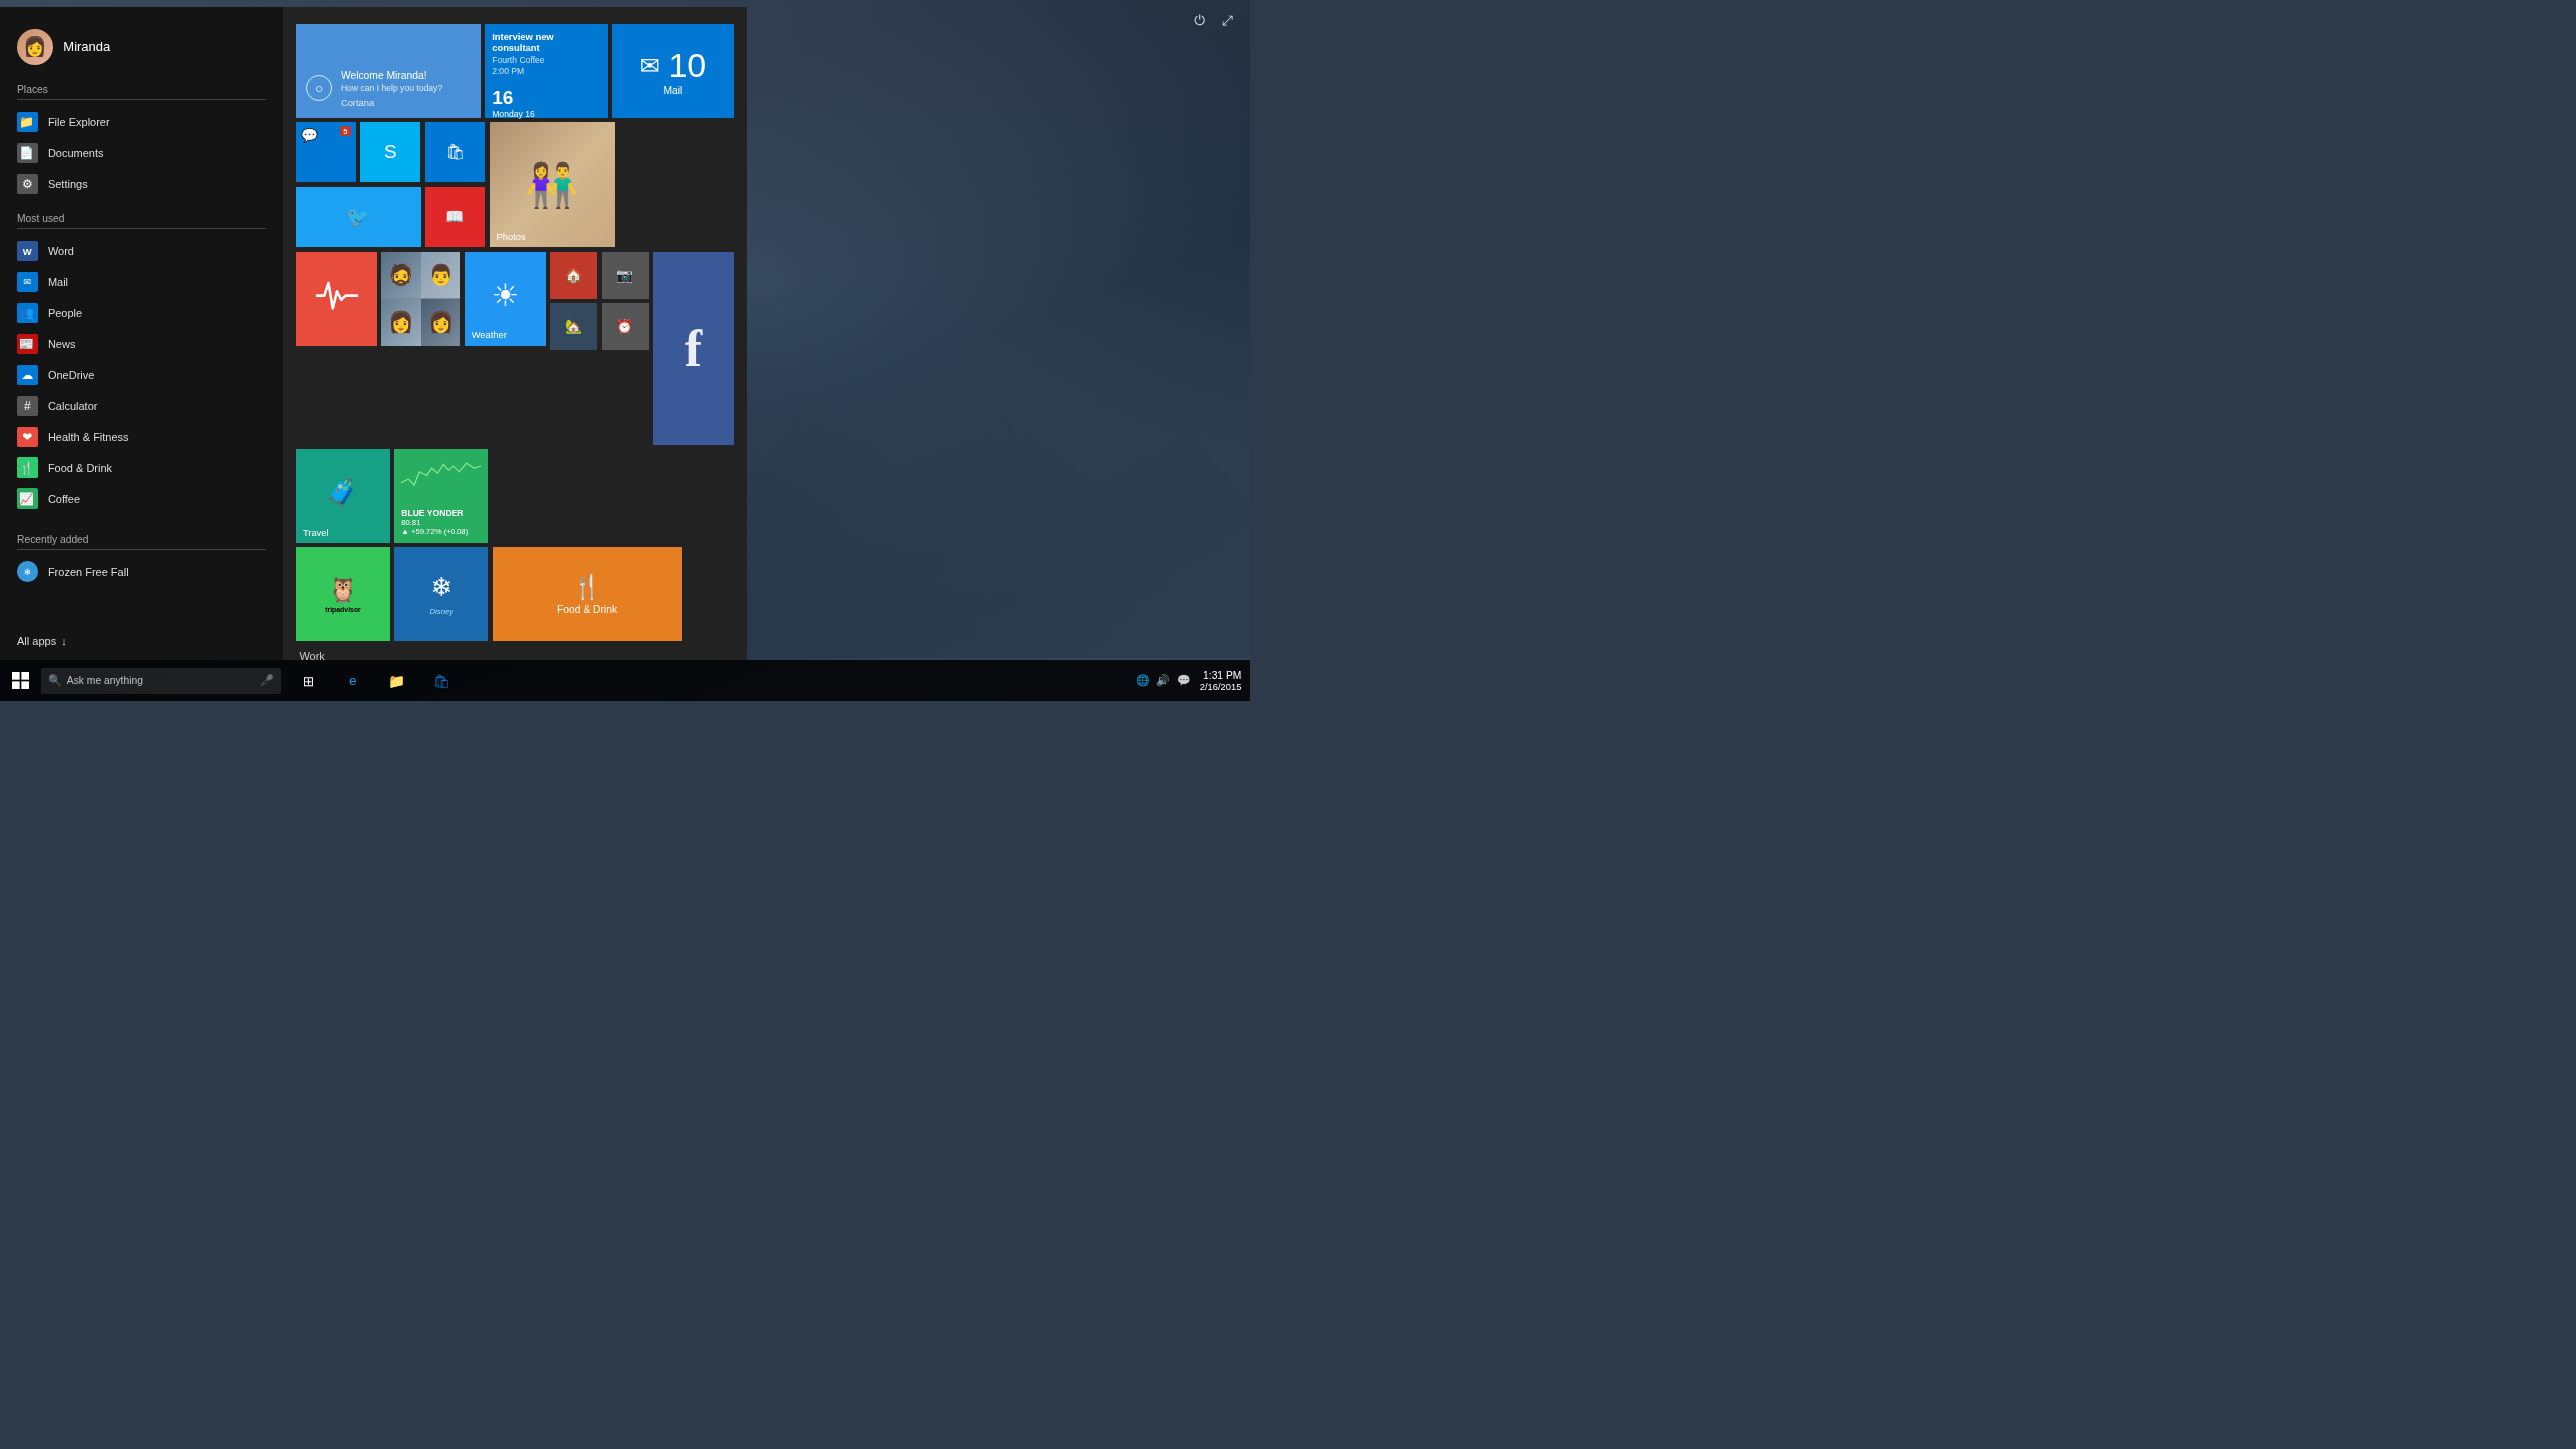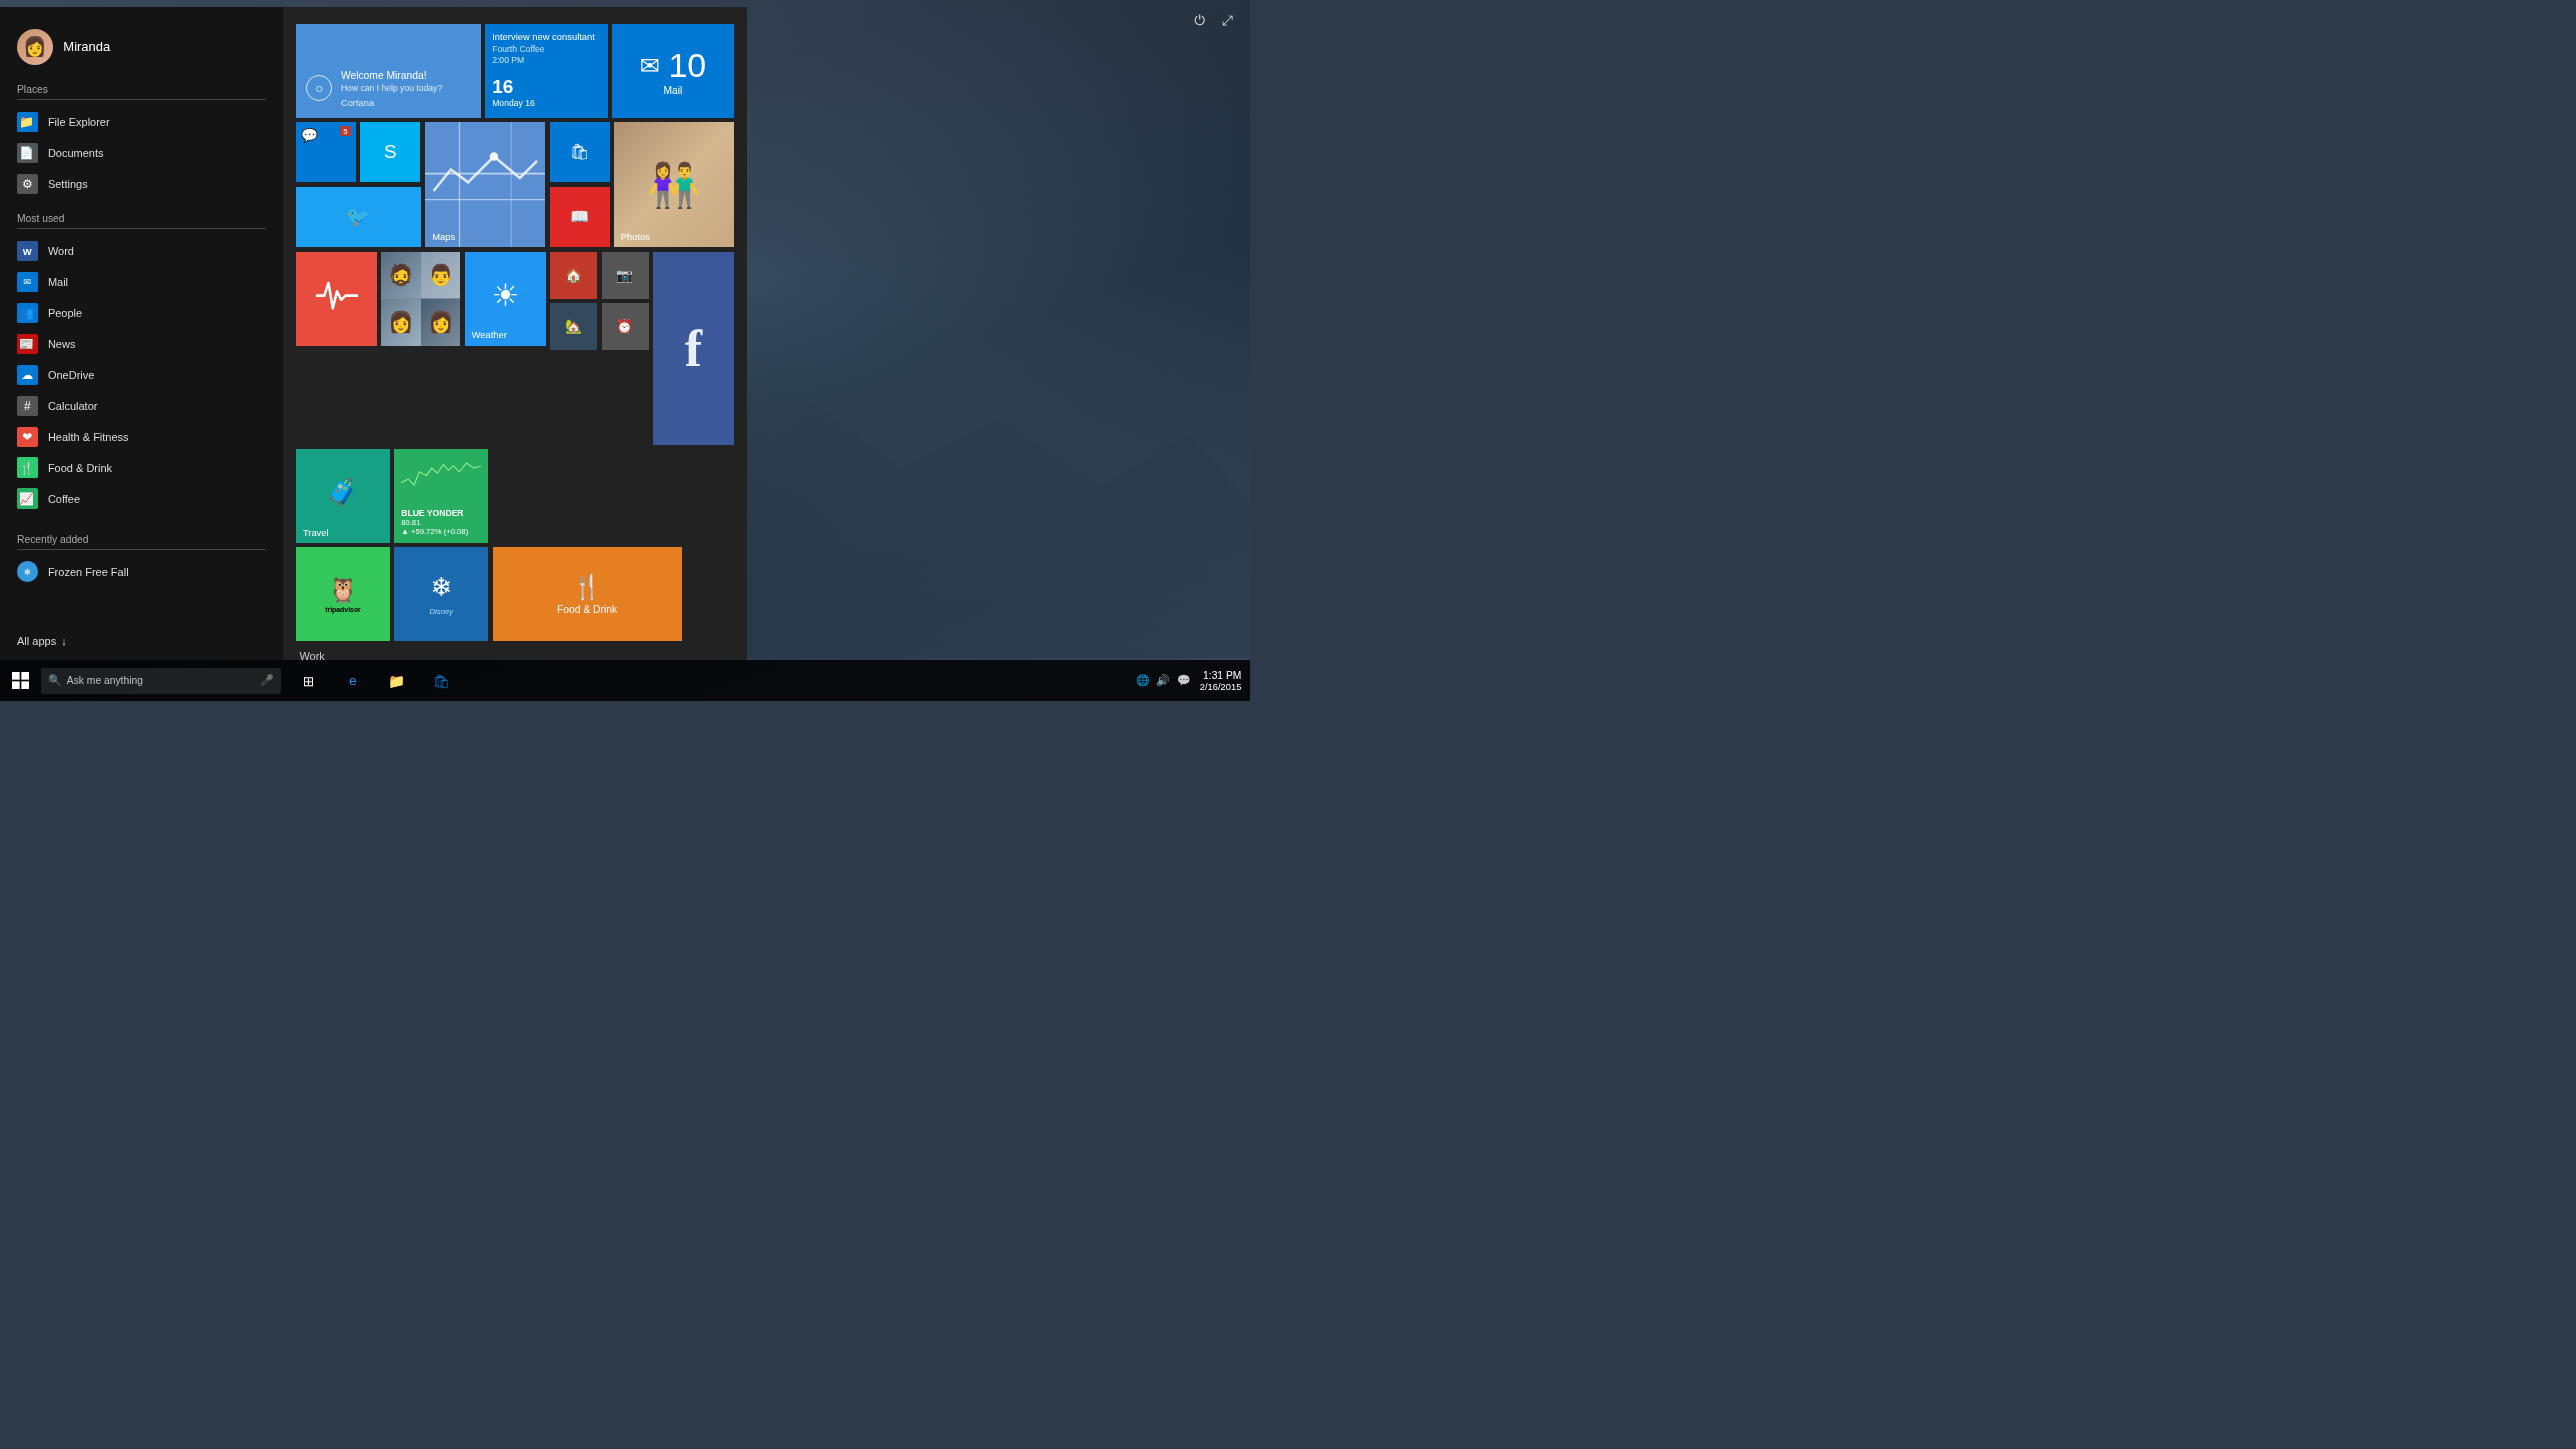--- a/index.html
+++ b/index.html
@@ -302,21 +302,21 @@
     .cortana-name { font-size: 9.4px; margin-top: 3.4px; opacity: 0.8; }
 
     .calendar-tile {
       background: #0078d4;
       width: 125px;
       height: 94px;
       padding: 6.9px;
       cursor: pointer;
       color: #fff;
     }
-    .cal-event { font-size: 9.4px; font-weight: normal; }
+    .cal-event { font-size: 9.4px; font-weight: bold; }
     .cal-sub { font-size: 8.6px; opacity: 0.8; margin-top: 1.7px; }
     .cal-date { font-size: 19px; font-weight: 700; margin-top: 6.9px; }
     .cal-day { font-size: 8.6px; }
 
     .mail-tile {
       background: #0078d4;
       width: 125px;
       height: 94px;
       display: flex;
       flex-direction: column;
@@ -557,35 +557,20 @@
           <div class="tile tile-sm" style="background:#00aff0">
             <div style="position:absolute; top:50%; left:50%; transform:translate(-50%,-50%); font-size:19px; color:#fff">S</div>
           </div>
         </div>
 
         <div class="tile tile-sm" style="background:#1da1f2; width:125px">
           <div style="display:flex; align-items:center; justify-content:center; height:100%; font-size:19px; color:#fff">🐦</div>
         </div>
       </div>
 
-      <div class="tile" style="background:#4a7cbf; width:125px; height:125px; padding:0; position:relative; overflow:hidden">
-        <div style="position:absolute; inset:0; background:#4a7cbf">
-
-          <svg width="125" height="125" viewBox="0 0 145 145">
-            <rect fill="#5a8fd4" width="145" height="145"></rect>
-            <line x1="0" y1="60" x2="145" y2="60" stroke="white" stroke-width="2" opacity="0.6"></line>
-            <line x1="0" y1="90" x2="145" y2="90" stroke="white" stroke-width="1.5" opacity="0.5"></line>
-            <line x1="40" y1="0" x2="40" y2="145" stroke="white" stroke-width="1.5" opacity="0.5"></line>
-            <line x1="100" y1="0" x2="100" y2="145" stroke="white" stroke-width="1" opacity="0.4"></line>
-            <polyline points="10,80 30,55 50,70 80,40 110,65 130,45" fill="none" stroke="white" stroke-width="3" opacity="0.8"></polyline>
-            <circle cx="80" cy="40" r="5" fill="white" opacity="0.9"></circle>
-          </svg>
-        </div>
-        <div class="tile-label">Maps</div>
-      </div>
 
       <div style="display:flex; flex-direction:column; gap:4.3px">
         <div class="tile tile-sm" style="background:#0078d4">
           <div style="display:flex; align-items:center; justify-content:center; height:100%; font-size:15.5px; color:#fff">🛍</div>
         </div>
         <div class="tile tile-sm" style="background:#e12828">
           <div style="display:flex; align-items:center; justify-content:center; height:100%; font-size:15.5px; color:#fff">📖</div>
         </div>
       </div>
 

